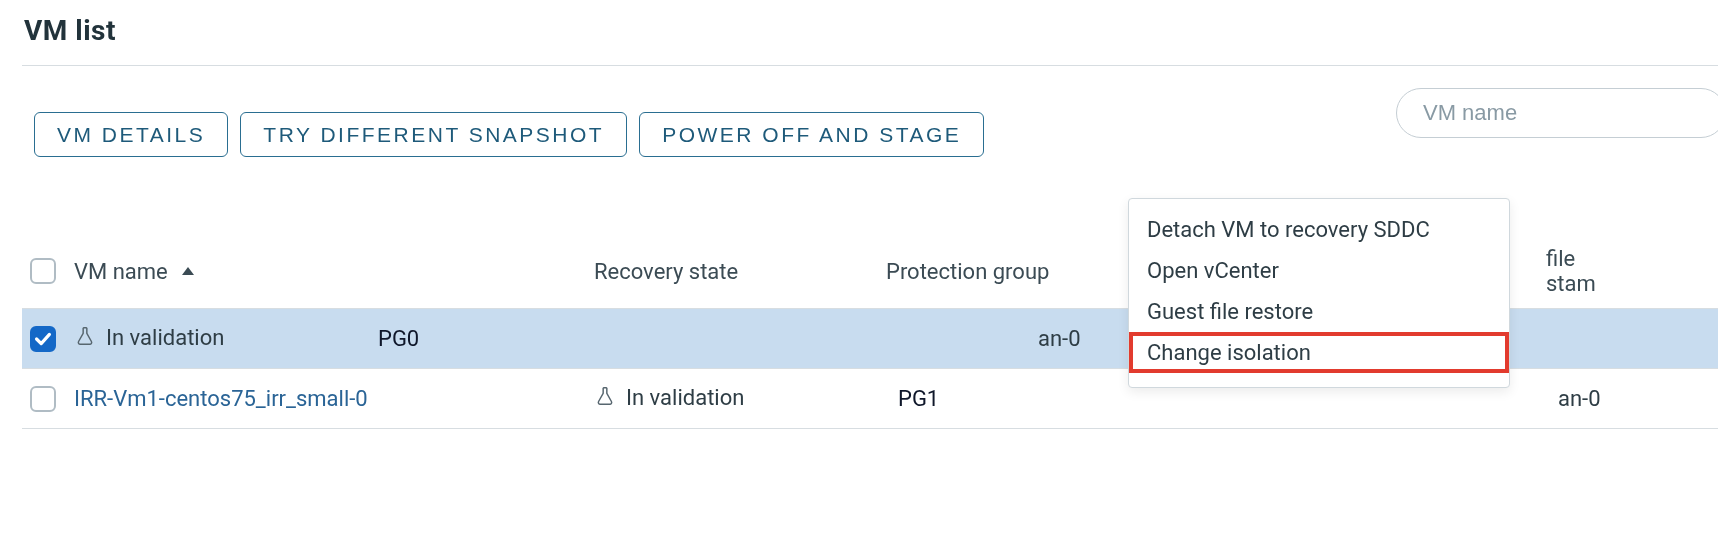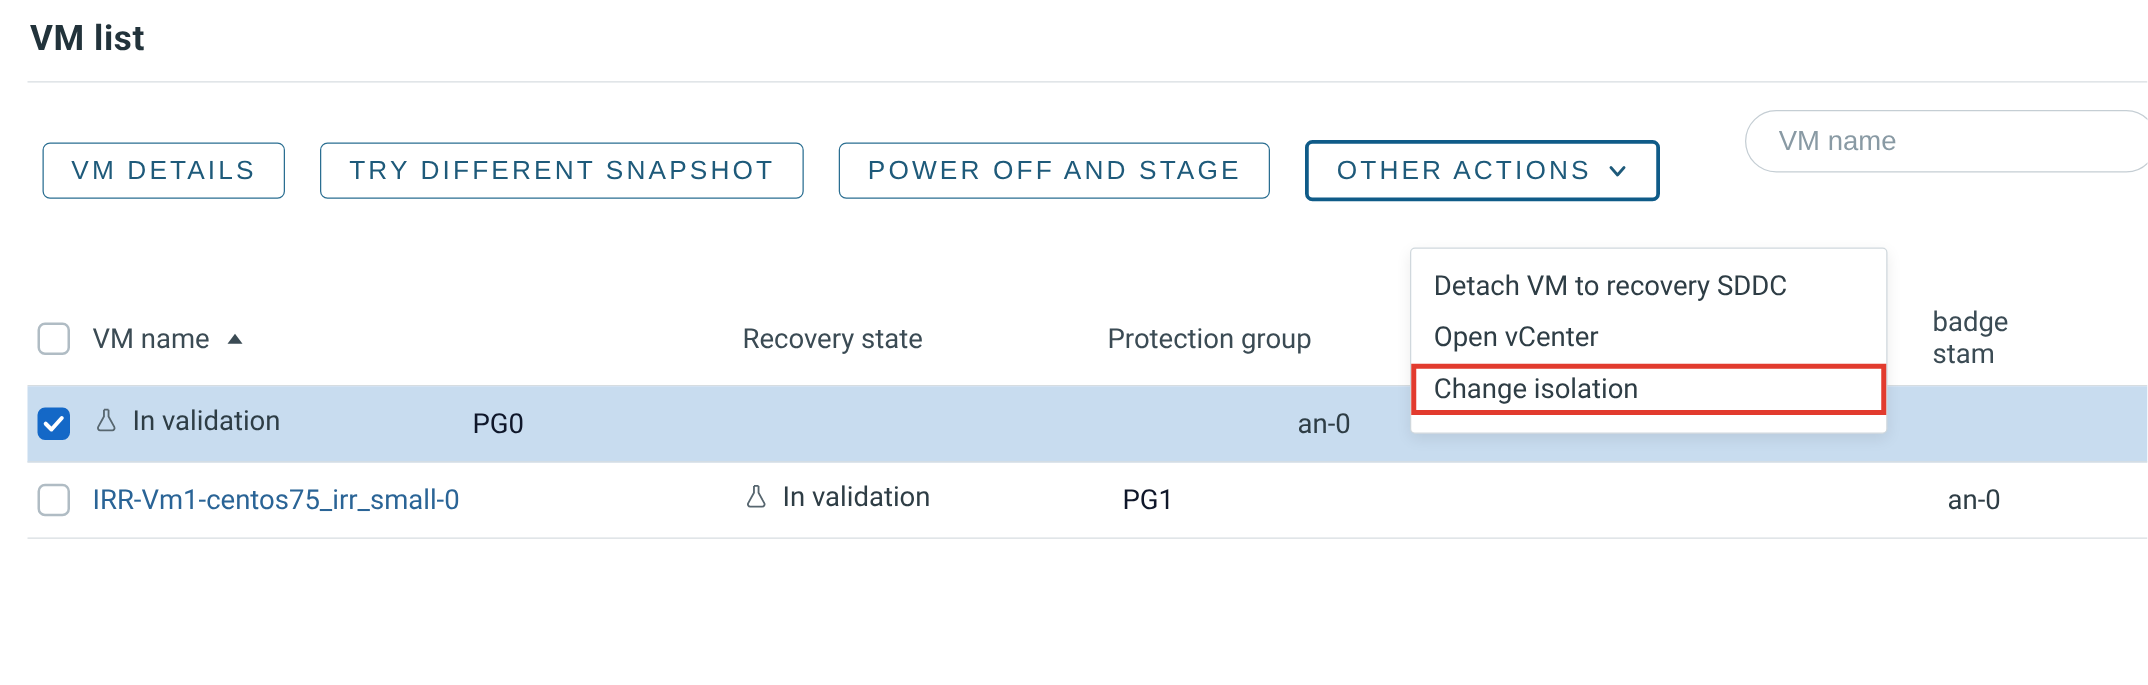--- a/index.html
+++ b/index.html
@@ -34,21 +34,21 @@
     letter-spacing: 0.5px;
     margin: 6px 0 18px 2px;
   }
   .title-rule {
     border: none;
     border-top: 1px solid var(--hr);
     margin: 0 0 28px 0;
   }
 
   .toolbar-area { position: relative; height: 64px; margin-bottom: 60px; }
-  .toolbar { display: flex; gap: 28px; align-items: center; margin-top: 46px; margin-left: 12px;}
+  .toolbar { display: flex; gap: 12px; align-items: center; margin-top: 46px; margin-left: 12px;}
   .btn {
     border: 1.5px solid var(--btn-border);
     background: #fff;
     color: var(--btn-text);
     font-size: 21px;
     font-weight: 500;
     letter-spacing: 2.5px;
     padding: 10px 22px 9px;
     border-radius: 6px;
     cursor: pointer;
@@ -173,46 +173,38 @@
   <hr class="title-rule">
 
   <div class="toolbar-area">
     <div class="search-pill">
       <input type="text" placeholder="VM name" style="">
     </div>
     <div class="toolbar">
       <button class="btn">VM DETAILS</button>
       <button class="btn">TRY DIFFERENT SNAPSHOT</button>
       <button class="btn">POWER OFF AND STAGE</button>
-      <button class="btn selected">
-        <span>OTHER ACTIONS</span>
-        <span class="chevron-down">
-          <svg viewBox="0 0 24 24">
-              <path d="M5 8 L12 16 L19 8"></path>
-            </svg>
-        </span>
-      </button>
     </div>
   </div>
 
   <div class="table-wrap">
     <div class="thead">
       <div class="col-check">
         <span class="chk">
           
         </span>
       </div>
       <div class="col-name">
         <span>VM name</span>
         <span class="sort-caret"></span>
       </div>
       <div class="col-state">Recovery state</div>
       <div class="col-pg">Protection group</div>
       <div class="col-snap">
-        <div>badge</div>
+        <div>file</div>
         <div>stam</div>
       </div>
     </div>
 
     <div id="rows">
         <div class="row selected">
           <div class="col-check">
             <span class="chk checked">
               <svg viewBox="0 0 24 24">
                 <path d="M5 12 L10 17 L19 7"></path>
@@ -243,17 +235,18 @@
           </div>
           <div class="col-pg">PG1</div>
           <div class="col-snap">an-0</div>
         </div>
       </div>
   </div>
 
   <div class="menu" id="menu">
       <div class="menu-item">Detach VM to recovery SDDC</div>
       <div class="menu-item">Open vCenter</div>
+      <div class="menu-item">Guest file restore</div>
       <div class="menu-item highlight">Change isolation</div>
     </div>
 
   <div id="frags"></div>
 </div>
 
 </body></html>

